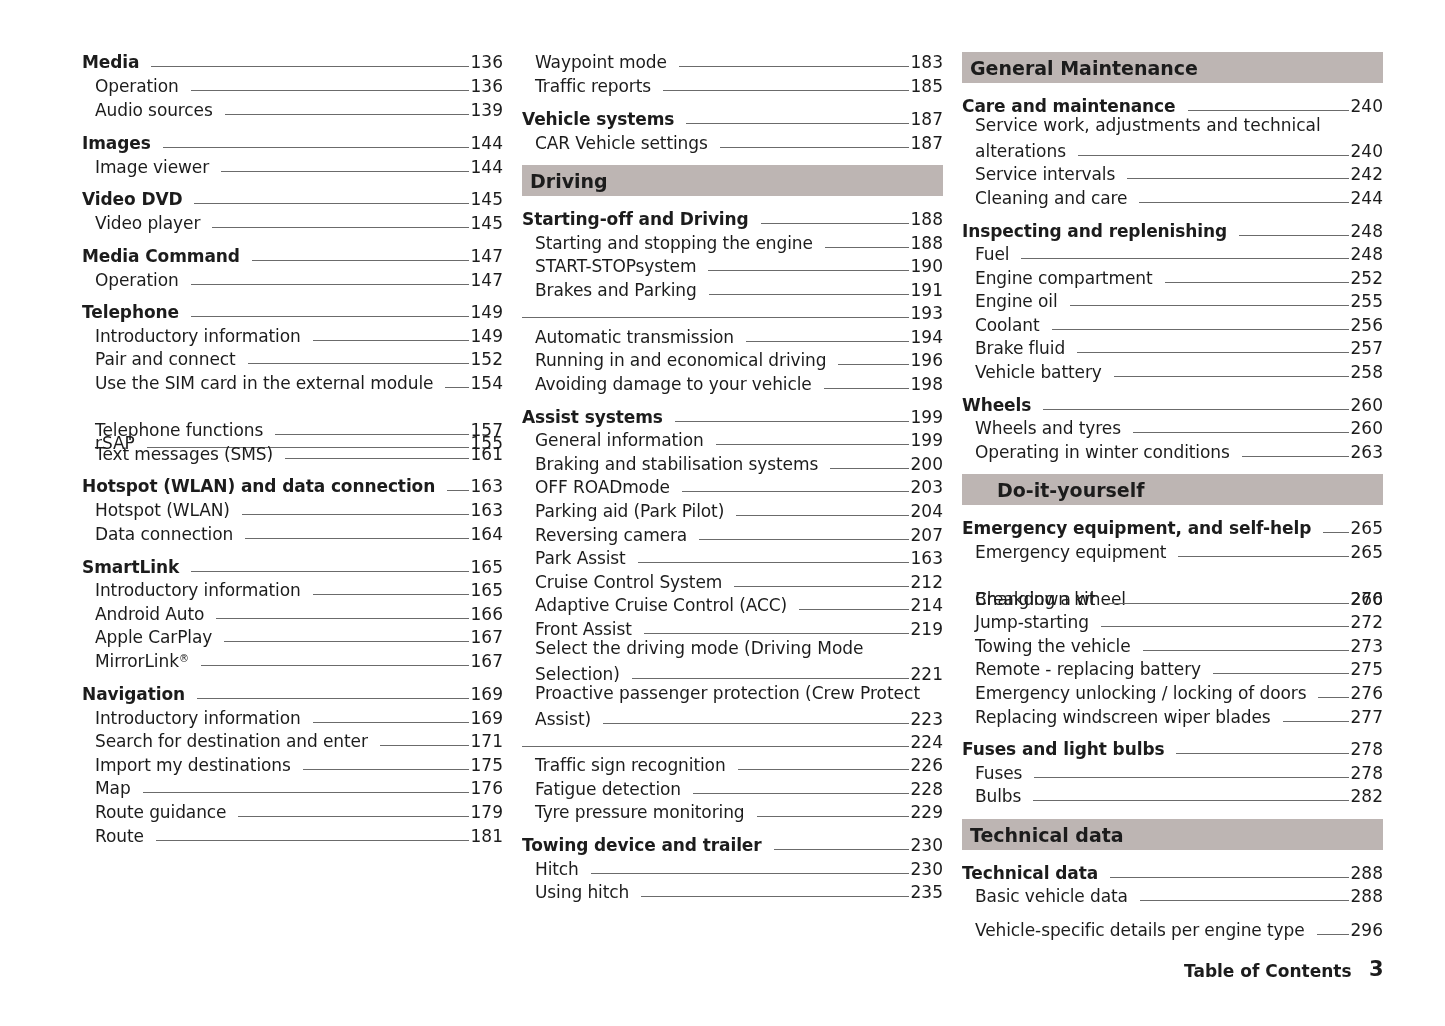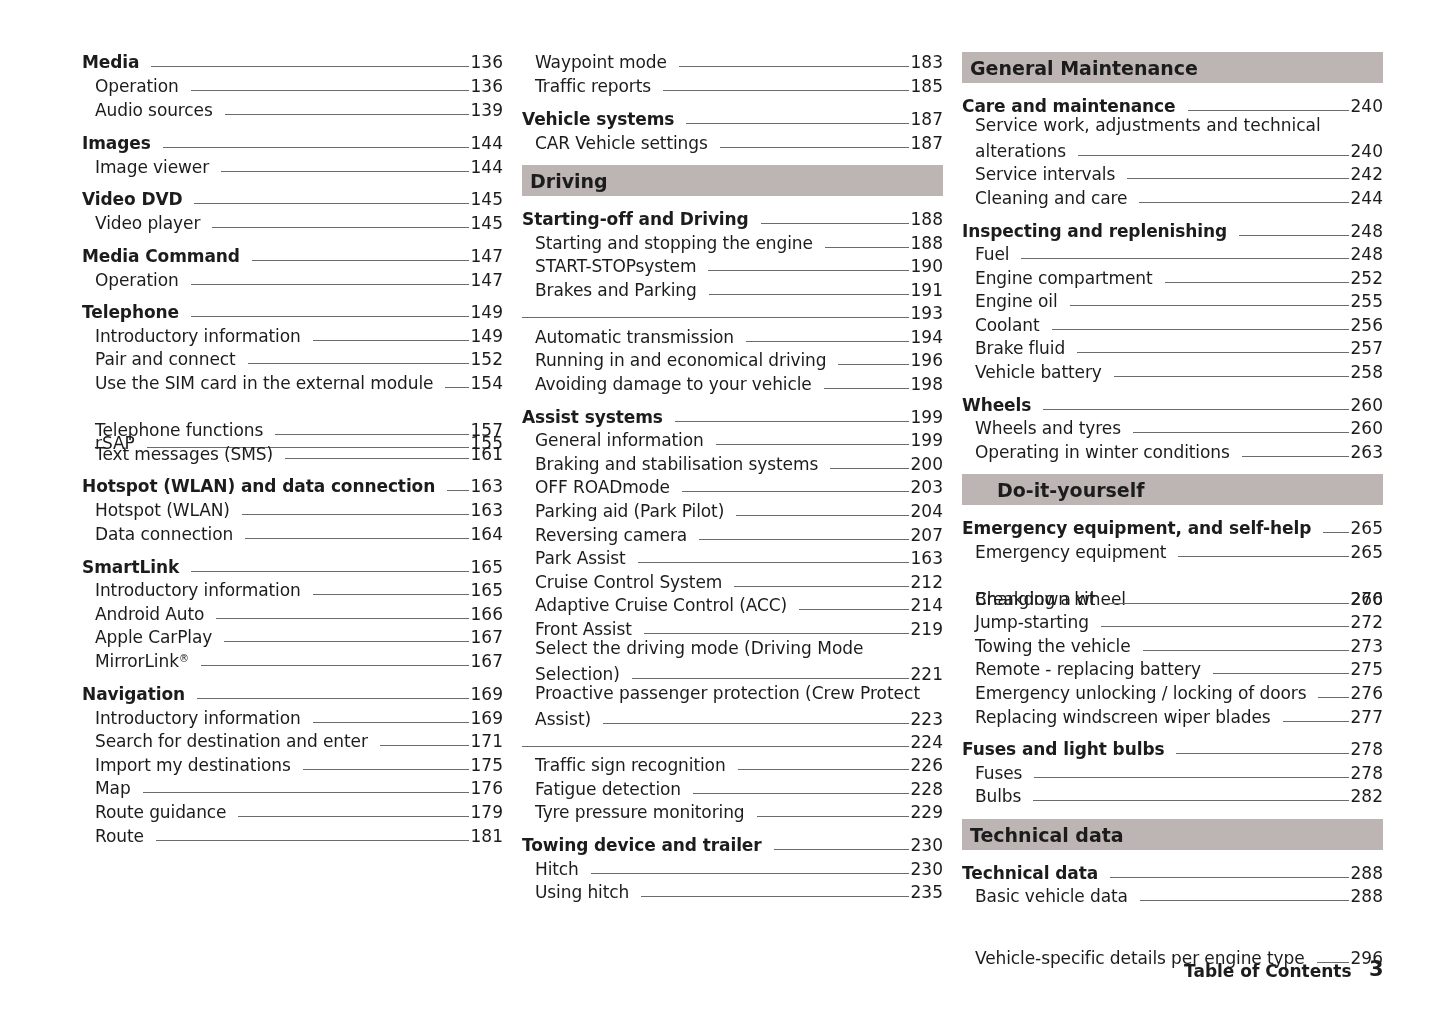--- a/index.html
+++ b/index.html
@@ -481,21 +481,21 @@
     <div class="row main" style="top: 859px;">
       <span class="label"><span>Technical data</span></span>
       <span class="leader"></span>
       <span class="page">288</span>
     </div>
     <div class="row sub" style="top: 882px;">
       <span class="label"><span>Basic vehicle data</span></span>
       <span class="leader"></span>
       <span class="page">288</span>
     </div>
-    <div class="row sub" style="top: 944px;">
+    <div class="row sub" style="top: 916px;">
       <span class="label"><span>Vehicle-specific details per engine type</span></span>
       <span class="leader"></span>
       <span class="page">296</span>
     </div>
   </div>
 
 <div class="footer-title">Table of Contents</div>
 <div class="footer-page">3</div>
 
 </body></html>

